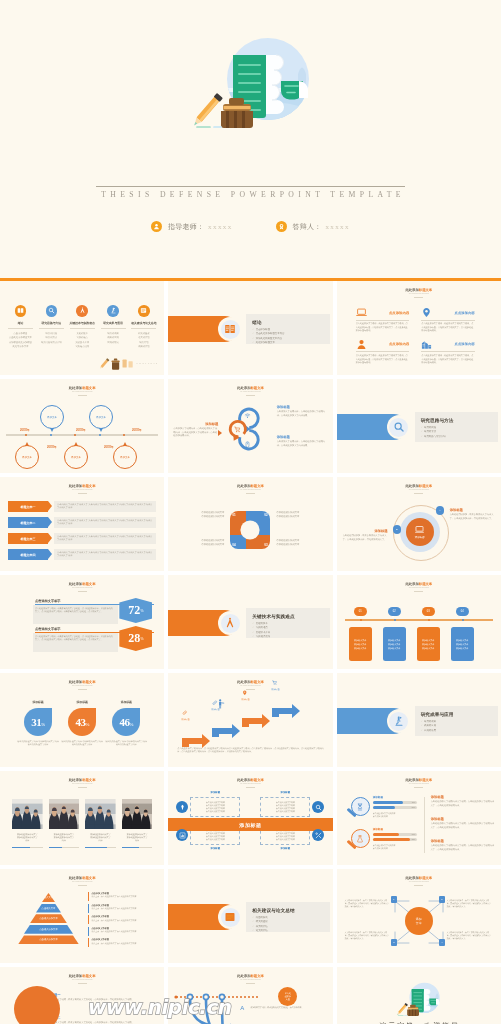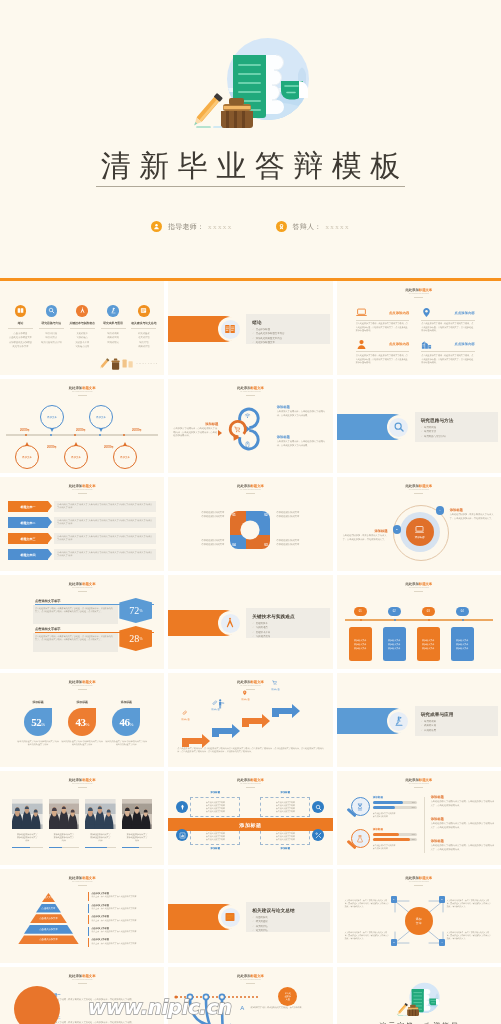--- a/index.html
+++ b/index.html
@@ -109,21 +109,21 @@
 .s9-c{position:absolute;border-radius:50%;}
 
 
 .s10-band{position:absolute;left:33px;right:46px;height:19px;background:#eeebe3;}
 .s10-r{position:absolute;left:35px;right:10px;}
 .s10-t{font-size:3.2px;font-weight:700;color:#4a443a;}
 .s10-hr{height:.8px;margin:1.4px 0 1.6px;}
 .s10-b{font-size:2.05px;line-height:3.3px;color:#9a9385;padding-right:40px;}
 .s10-hex{position:absolute;right:12px;width:33px;height:25px;color:#fff;display:flex;align-items:center;justify-content:center;
   clip-path:polygon(0% 18%,50% 0%,100% 18%,100% 82%,50% 100%,0% 82%);}
-.s10-hex b{font-size:10px;font-weight:400;font-family:"Liberation Serif",serif;}
+.s10-hex b{font-size:12px;font-weight:700;font-family:"Liberation Serif",serif;}
 .s10-hex i{font-size:3.4px;font-style:normal;margin-left:.4px;}
 
 
 .s12-card{position:absolute;width:25px;border-radius:2px;display:flex;flex-direction:column;align-items:center;justify-content:center;}
 .s12-card div{font-size:2.1px;line-height:4px;color:#fff;}
 
 
 .s13-d{width:28px;height:28px;border-radius:50% 0 50% 50%;display:flex;align-items:center;justify-content:center;}
 .s13-d span{color:#fff;font-size:11px;letter-spacing:-.5px;font-family:"Liberation Serif",serif;}
 .s13-d span i{font-size:4.4px;font-style:normal;font-family:"Liberation Sans",sans-serif;}
@@ -298,22 +298,22 @@
     <rect x="3" y="-3.4" width="28" height="6.8" rx="1" fill="#f6ae46"></rect>
     <rect x="3" y="0.4" width="28" height="2.6" fill="#fbc877"></rect>
     <rect x="30" y="-4" width="5" height="8" rx="1" fill="#3d3a38"></rect>
     <path d="M3 -3.4 l-6.5 3.4 l6.5 3.4 Z" fill="#fbdcab"></path>
     <path d="M-1 -1.3 l-3.5 1.3 l3.5 1.3 Z" fill="#8fd4bb"></path>
   </g>
   <path d="M9 93 h13" stroke="#9edbc6" stroke-width="1.7" stroke-linecap="round"></path>
   <path d="M26 93 h7" stroke="#c2e4f5" stroke-width="1.7" stroke-linecap="round"></path>
 </svg>
       </div>
-    <div class="cover-title">清新毕业答辩模板</div>
     <div class="cover-rule"></div>
+    <div class="cover-sub">THESIS DEFENSE POWERPOINT TEMPLATE</div>
     <div class="cover-meta">
       <div class="cm">
         <span class="cm-dot">
             <svg viewBox="0 0 24 24">
               <circle cx="12" cy="7.6" r="4.2" fill="#fff"></circle>
               <path d="M4 21.4c0-4.4 3.6-8 8-8s8 3.6 8 8z" fill="#fff"></path>
             </svg>
           </span>
         <span class="cm-lab">指导老师：</span>
         <span class="cm-val">xxxxx</span>
@@ -871,21 +871,21 @@
         <div class="sl">
           <div class="sh">
             <div class="h1"><span>此处添加</span><em>标题文本</em></div>
             <div class="h2">The Longest scientific word sounds</div>
             <div class="h3"></div>
           </div>
           <div class="s13">
             <div class="s13-col">
               <div class="s13-h">添加标题</div>
               <div class="s13-d" style="background:#5b9bd5">
-                <span><b>52</b><i>%</i></span>
+                <span><b>31</b><i>%</i></span>
               </div>
               <div class="s13-p">输出您的标题文字内容 可以修改内容文字内容 输出您的标题文字内容</div>
             </div>
             <div class="s13-col">
               <div class="s13-h">添加标题</div>
               <div class="s13-d" style="background:#ed7d31">
                 <span><b>43</b><i>%</i></span>
               </div>
               <div class="s13-p">输出您的标题文字内容 可以修改内容文字内容 输出您的标题文字内容</div>
             </div>

